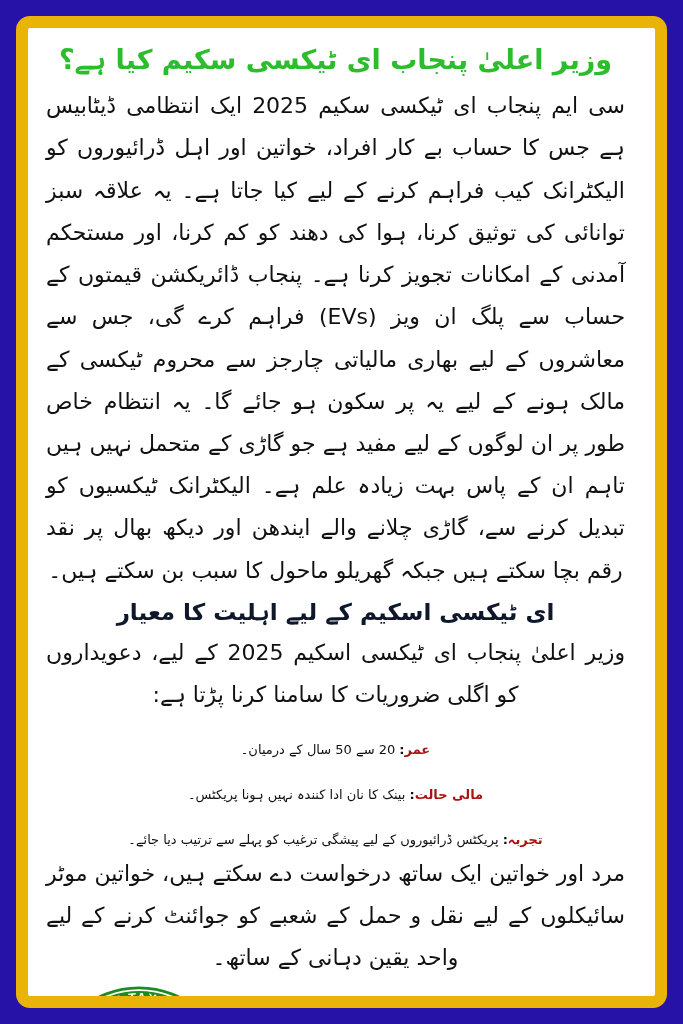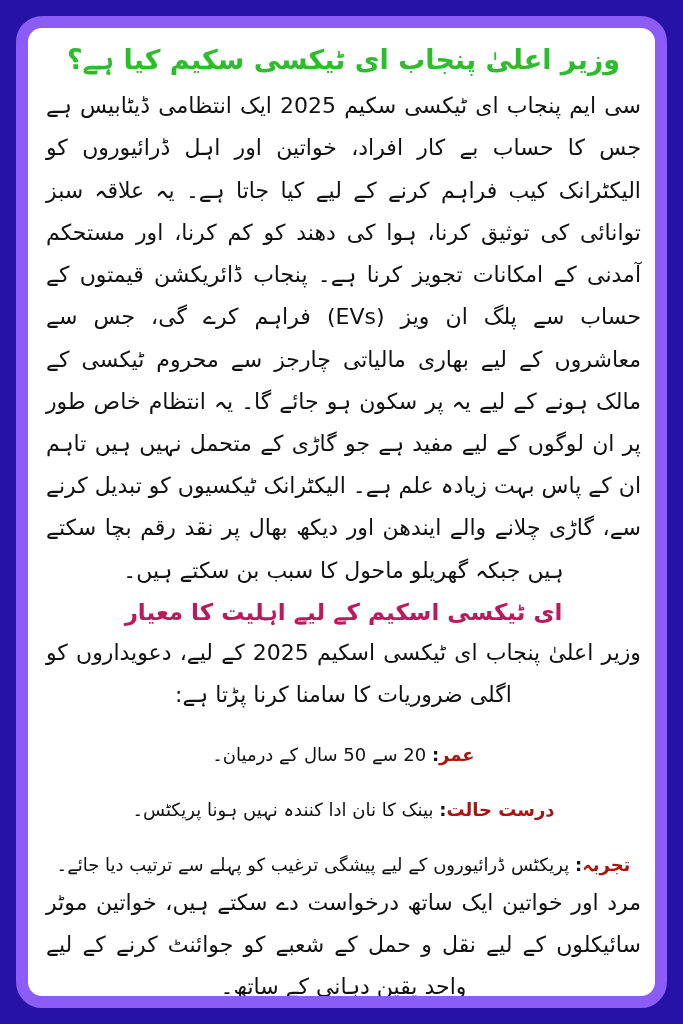--- a/index.html
+++ b/index.html
@@ -12,56 +12,56 @@
   .frame{
     position:absolute;left:0;top:0;width:683px;height:1024px;
     background:#2612a6;
     box-sizing:border-box;
     padding:16px;
   }
   .card{
     width:100%;height:100%;
     box-sizing:border-box;
     background:#ffffff;
-    border:12px solid #8b5cf6;
-    border-radius:26px;
-    padding:10px 14px 8px 18px;
+    border:12px solid #eab308;
+    border-radius:14px;
+    padding:10px 30px 8px 18px;
     overflow:hidden;
   }
   .main-heading{
     color:#2cbd2c;
     font-weight:700;
     font-size:27px;
     text-align:center;
     direction:rtl;
     margin:2px 0 6px 0;
     line-height:1.45;
   }
   .sub-heading{
-    color:#be185d;
+    color:#0f172a;
     font-weight:700;
     font-size:23px;
     text-align:center;
     direction:rtl;
     margin:4px 0 4px 0;
     line-height:1.4;
   }
   .urdu-para{
     direction:rtl;
     text-align:justify;
     text-align-last:center;
     font-size:22px;
     line-height:1.92;
     color:#111;
     margin:0 0 2px 0;
   }
   .criterion{
     direction:rtl;
     text-align:center;
-    font-size:18px;
+    font-size:13px;
     line-height:1.95;
     color:#111;
     margin-top:20px;
   }
   .crit-label{
     color:#a81410;
     font-weight:700;
   }
   .crit-colon{color:#111;font-weight:700;}
   .crit-text{color:#111;}
@@ -102,21 +102,21 @@
     <p class="urdu-para">سی ایم پنجاب ای ٹیکسی سکیم 2025 ایک انتظامی ڈیٹابیس ہے جس کا حساب بے کار افراد، خواتین اور اہل ڈرائیوروں کو الیکٹرانک کیب فراہم کرنے کے لیے کیا جاتا ہے۔ یہ علاقہ سبز توانائی کی توثیق کرنا، ہوا کی دھند کو کم کرنا، اور مستحکم آمدنی کے امکانات تجویز کرنا ہے۔ پنجاب ڈائریکشن قیمتوں کے حساب سے پلگ ان ویز (EVs) فراہم کرے گی، جس سے معاشروں کے لیے بھاری مالیاتی چارجز سے محروم ٹیکسی کے مالک ہونے کے لیے یہ پر سکون ہو جائے گا۔ یہ انتظام خاص طور پر ان لوگوں کے لیے مفید ہے جو گاڑی کے متحمل نہیں ہیں تاہم ان کے پاس بہت زیادہ علم ہے۔ الیکٹرانک ٹیکسیوں کو تبدیل کرنے سے، گاڑی چلانے والے ایندھن اور دیکھ بھال پر نقد رقم بچا سکتے ہیں جبکہ گھریلو ماحول کا سبب بن سکتے ہیں۔</p>
 
     <h2 class="sub-heading">ای ٹیکسی اسکیم کے لیے اہلیت کا معیار</h2>
 
     <p class="urdu-para">وزیر اعلیٰ پنجاب ای ٹیکسی اسکیم 2025 کے لیے، دعویداروں کو اگلی ضروریات کا سامنا کرنا پڑتا ہے:</p>
 
     <div class="criterion"><span class="crit-label">عمر</span><span class="crit-colon">:</span> <span class="crit-text">20 سے 50 سال کے درمیان۔</span></div>
 
 
 
-    <div class="criterion"><span class="crit-label">درست حالت</span><span class="crit-colon">:</span> <span class="crit-text">بینک کا نان ادا کنندہ نہیں ہونا پریکٹس۔</span></div>
+    <div class="criterion"><span class="crit-label">مالی حالت</span><span class="crit-colon">:</span> <span class="crit-text">بینک کا نان ادا کنندہ نہیں ہونا پریکٹس۔</span></div>
 
     <div class="criterion"><span class="crit-label">تجربہ</span><span class="crit-colon">:</span> <span class="crit-text">پریکٹس ڈرائیوروں کے لیے پیشگی ترغیب کو پہلے سے ترتیب دیا جائے۔</span></div>
 
     <p class="urdu-para">مرد اور خواتین ایک ساتھ درخواست دے سکتے ہیں، خواتین موٹر سائیکلوں کے لیے نقل و حمل کے شعبے کو جوائنٹ کرنے کے لیے واحد یقین دہانی کے ساتھ۔</p>
 
     <div class="footer">
       <div class="logo-wrap">
         <svg viewBox="0 0 200 200" width="186" height="186" aria-hidden="true">
           <defs>
             <path id="arcTop" d="M 20.8,78.8 A 82 82 0 0 1 179.2,78.8"></path>

